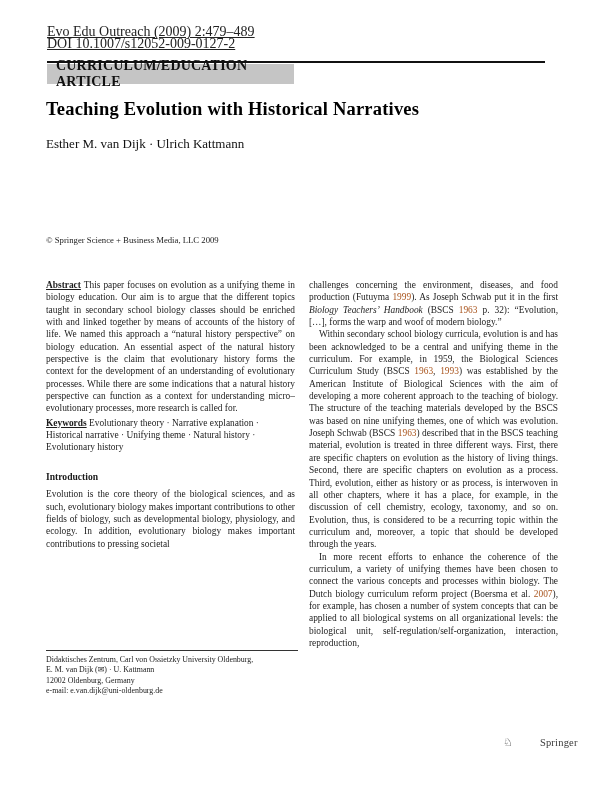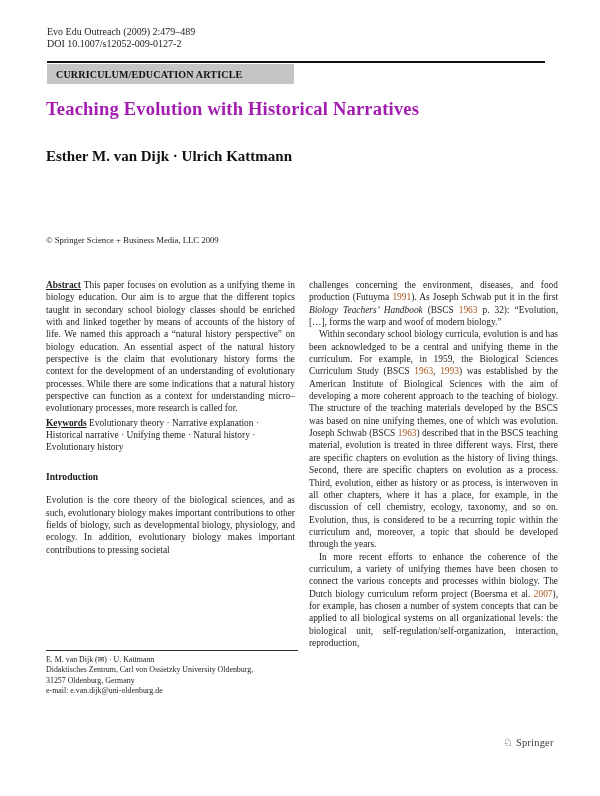--- a/index.html
+++ b/index.html
@@ -4,52 +4,52 @@
 <style>
   html,body{margin:0;padding:0;background:#ffffff;}
   .page{
     position:relative;
     width:600px;height:796px;
     background:#fff;
     font-family:"Liberation Serif","DejaVu Serif",serif;
     color:#1c1c1c;
     overflow:hidden;
   }
-  .hdr{position:absolute;left:47px;top:26px;font-size:10px;line-height:12px;color:#222;}
+  .hdr{position:absolute;left:47px;top:26px;font-size:14px;line-height:12px;color:#222;text-decoration:underline;}
   .rule-top{position:absolute;left:47px;top:61px;width:498px;height:2px;background:#111;}
   .banner{
     position:absolute;left:47px;top:64px;width:238px;height:20px;
     background:#c5c5c5;display:flex;align-items:center;padding-left:9px;
-    font-weight:bold;font-size:10px;letter-spacing:0.2px;color:#111;
+    font-weight:bold;font-size:14px;letter-spacing:0.2px;color:#111;
   }
-  .title{position:absolute;left:46px;top:99px;font-size:18.5px;font-weight:bold;letter-spacing:0.2px;color:#a21caf;}
-  .authors{position:absolute;left:46px;top:148px;font-size:15px;font-weight:bold;color:#111;}
+  .title{position:absolute;left:46px;top:99px;font-size:18.5px;font-weight:bold;letter-spacing:0.2px;color:#000000;}
+  .authors{position:absolute;left:46px;top:136px;font-size:13px;font-weight:normal;color:#111;}
   .pubblock{position:absolute;left:46px;top:234px;font-size:8.7px;line-height:12px;color:#222;}
   .col{position:absolute;top:279px;width:249px;font-size:9.4px;line-height:12.35px;text-align:justify;color:#1c1c1c;}
   .col-left{left:46px;}
   .col-right{left:309px;}
   .para{margin:0;}
   .para.indent{text-indent:10px;}
   .bold{font-weight:bold;text-decoration:underline;}
   .kw{margin-top:2px;text-align:left;}
   .sect-head{margin-top:17px;font-weight:bold;font-size:9.6px;text-align:left;}
-  .intro{margin-top:11px;}
+  .intro{margin-top:5px;}
   .it{font-style:italic;}
   .cite{color:var(--cite,#a9551e);}
   .footnote{
     position:absolute;left:46px;top:650px;width:252px;
     font-size:7.9px;line-height:10.3px;color:#222;
   }
   .fn-rule{border-top:1px solid #333;margin-bottom:4px;width:252px;}
   .springer{
     position:absolute;left:503px;top:737px;
     font-size:10px;color:#3a3a3a;display:flex;align-items:center;gap:3px;
   }
   .springer .glyph{font-size:11px;line-height:11px;}
-  .springer .word{font-size:10.5px;letter-spacing:0.2px;}
+  .springer .word{font-size:10.5px;letter-spacing:0.2px;margin-left:24px;}
 </style>
 </head>
 <body>
 
 <div class="page">
 
   <div class="hdr">
     <div>Evo Edu Outreach (2009) 2:479–489</div>
     <div>DOI 10.1007/s12052-009-0127-2</div>
   </div>
@@ -72,30 +72,30 @@
     <p class="para"><span class="bold">Abstract</span><span> This paper focuses on evolution as a unifying theme in biology education. Our aim is to argue that the different topics taught in secondary school biology classes should be enriched with and linked together by means of accounts of the history of life. We named this approach a “natural history perspective” on biology education. An essential aspect of the natural history perspective is the claim that evolutionary history forms the context for the development of an understanding of evolutionary processes. While there are some indications that a natural history perspective can function as a context for understanding micro–evolutionary processes, more research is called for.</span></p>
 
     <p class="para kw"><span class="bold">Keywords</span><span> Evolutionary theory · Narrative explanation · Historical narrative · Unifying theme · Natural history · Evolutionary history</span></p>
 
     <div class="sect-head">Introduction</div>
 
     <p class="para intro">Evolution is the core theory of the biological sciences, and as such, evolutionary biology makes important contributions to other fields of biology, such as developmental biology, physiology, and ecology. In addition, evolutionary biology makes important contributions to pressing societal</p>
   </div>
 
   <div class="col col-right">
-    <p class="para"><span>challenges concerning the environment, diseases, and food production (Futuyma </span><span class="cite">1991</span><span>). As Joseph Schwab put it in the first </span><span class="it">Biology Teachers’ Handbook</span><span> (BSCS </span><span class="cite">1963</span><span> p. 32): “Evolution, […], forms the warp and woof of modern biology.”</span></p>
+    <p class="para"><span>challenges concerning the environment, diseases, and food production (Futuyma </span><span class="cite">1999</span><span>). As Joseph Schwab put it in the first </span><span class="it">Biology Teachers’ Handbook</span><span> (BSCS </span><span class="cite">1963</span><span> p. 32): “Evolution, […], forms the warp and woof of modern biology.”</span></p>
     <p class="para indent"><span>Within secondary school biology curricula, evolution is and has been acknowledged to be a central and unifying theme in the curriculum. For example, in 1959, the Biological Sciences Curriculum Study (BSCS </span><span class="cite">1963</span><span>, </span><span class="cite">1993</span><span>) was established by the American Institute of Biological Sciences with the aim of developing a more coherent approach to the teaching of biology. The structure of the teaching materials developed by the BSCS was based on nine unifying themes, one of which was evolution. Joseph Schwab (BSCS </span><span class="cite">1963</span><span>) described that in the BSCS teaching material, evolution is treated in three different ways. First, there are specific chapters on evolution as the history of living things. Second, there are specific chapters on evolution as a process. Third, evolution, either as history or as process, is interwoven in all other chapters, where it has a place, for example, in the discussion of cell chemistry, ecology, taxonomy, and so on. Evolution, thus, is considered to be a recurring topic within the curriculum and, moreover, a topic that should be developed through the years.</span></p>
     <p class="para indent"><span>In more recent efforts to enhance the coherence of the curriculum, a variety of unifying themes have been chosen to connect the various concepts and processes within biology. The Dutch biology curriculum reform project (Boersma et al. </span><span class="cite">2007</span><span>), for example, has chosen a number of system concepts that can be applied to all biological systems on all organizational levels: the biological unit, self-regulation/self-organization, interaction, reproduction,</span></p>
   </div>
 
   <div class="footnote">
     <div class="fn-rule"></div>
+    <div>Didaktisches Zentrum, Carl von Ossietzky University Oldenburg,</div>
     <div>E. M. van Dijk (✉) · U. Kattmann</div>
-    <div>Didaktisches Zentrum, Carl von Ossietzky University Oldenburg,</div>
-    <div>31257 Oldenburg, Germany</div>
+    <div>12002 Oldenburg, Germany</div>
     <div>e-mail: e.van.dijk@uni-oldenburg.de</div>
   </div>
 
   <div class="springer">
     <span class="glyph">♘</span>
     <span class="word">Springer</span>
   </div>
 
 </div>
 

